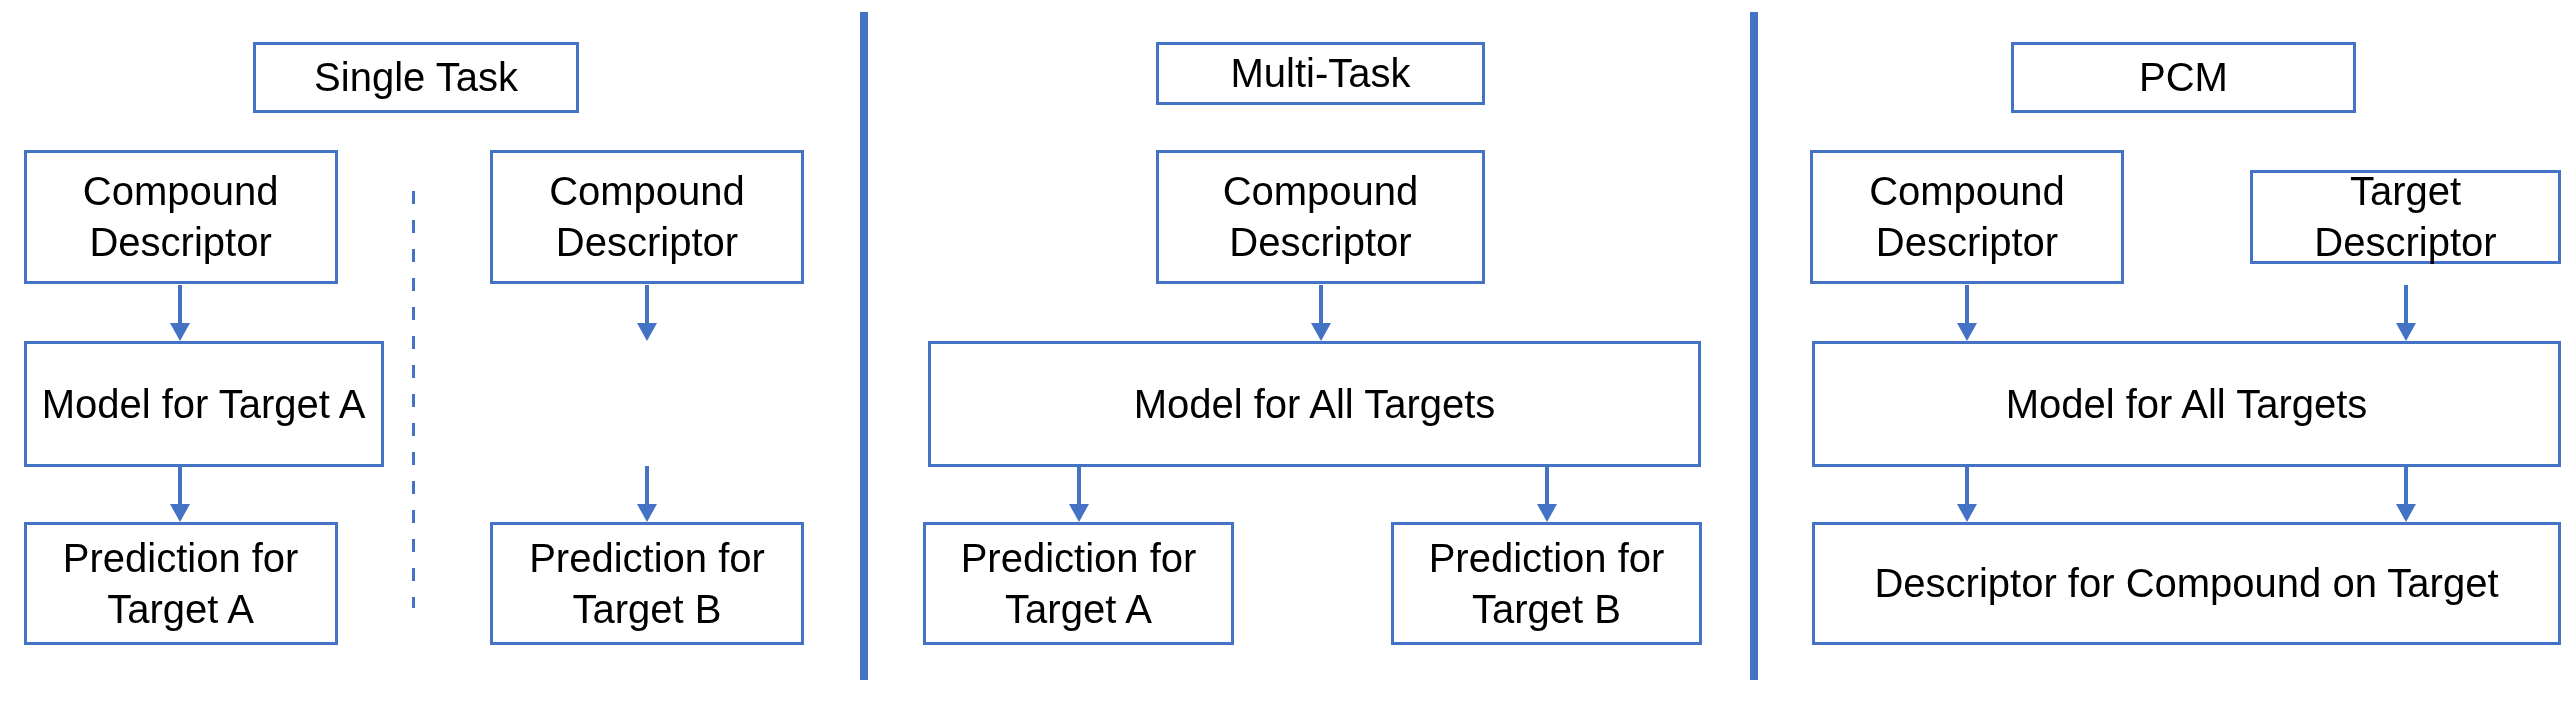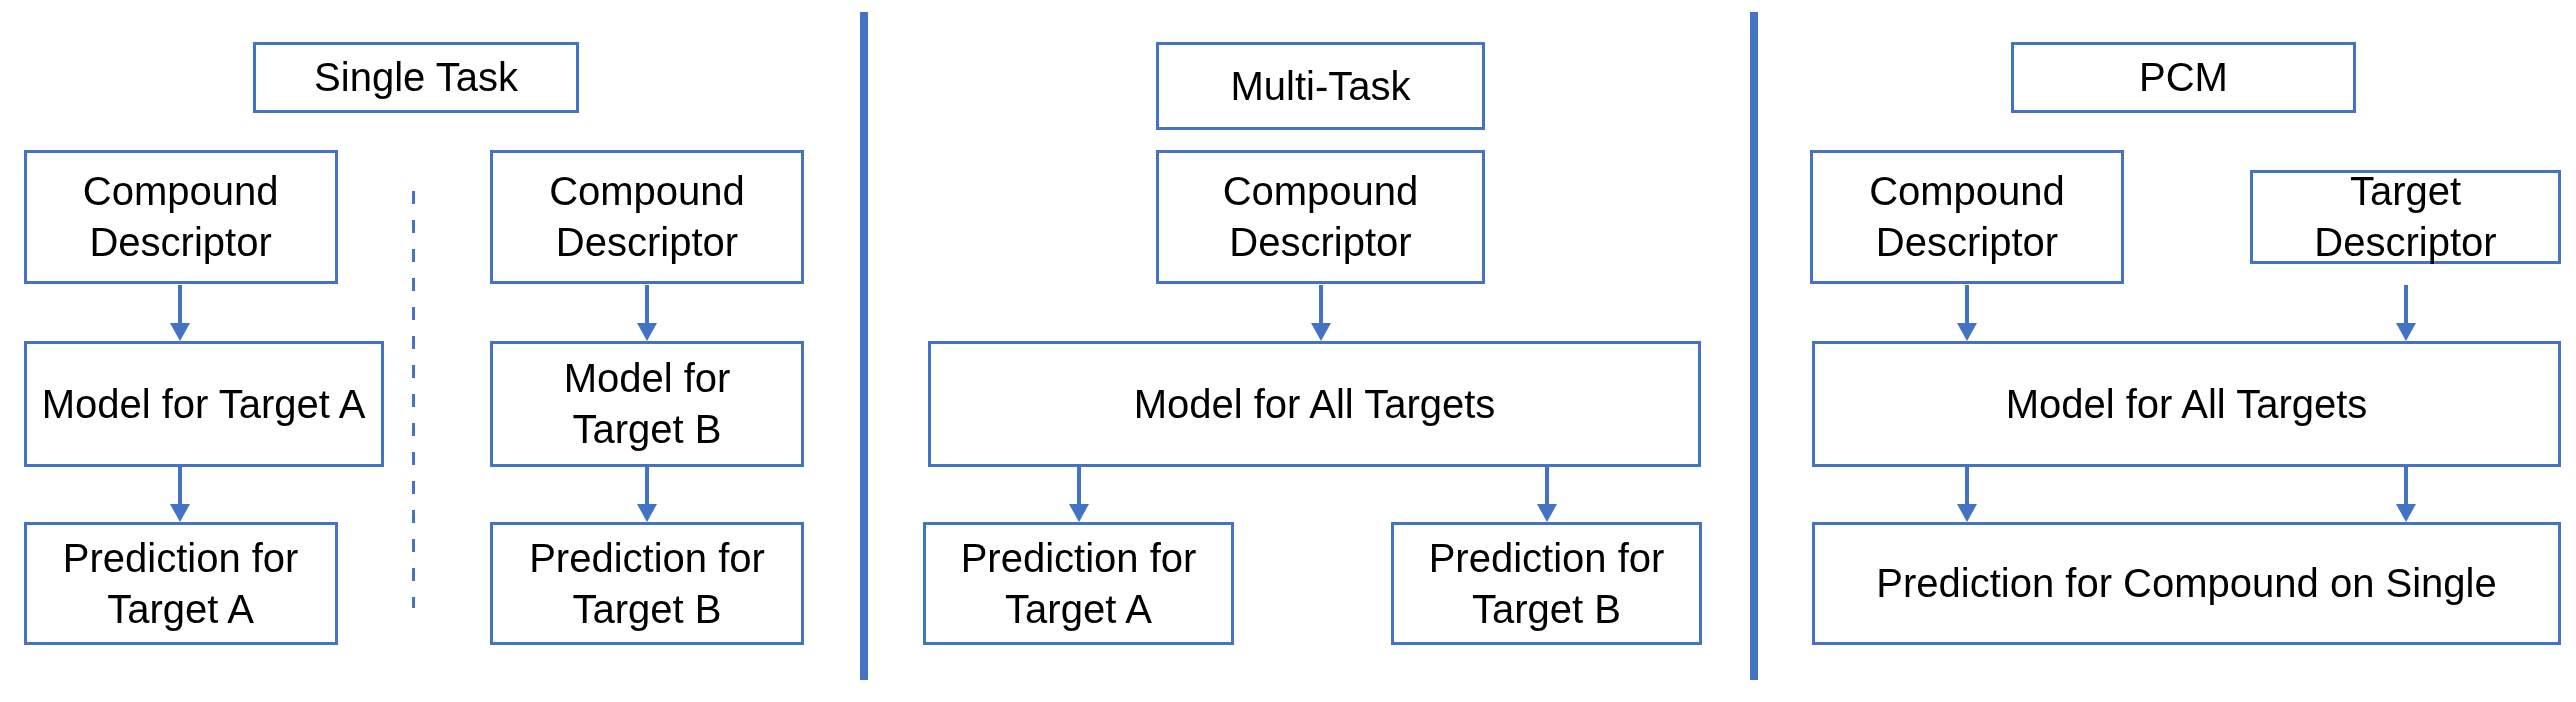--- a/index.html
+++ b/index.html
@@ -100,32 +100,31 @@
     </div>
     <div class="box" style="left:23.6px; top:522px; width:314px; height:123px;">Prediction for Target A</div>
 
     <div class="dashed-line" style="left:412px; top:191px; height:417px;"></div>
 
     <div class="box" style="left:490px; top:150px; width:314px; height:134px;">Compound Descriptor</div>
     <div class="arrow" style="left:637px; top:285px; height:56px;">
       <span class="shaft"></span>
       <span class="head"></span>
     </div>
-    <div class="box" style="left:490px; top:341px; width:314px; height:126px;">Model for Target B</div>
     <div class="arrow" style="left:637px; top:466px; height:56px;">
       <span class="shaft"></span>
       <span class="head"></span>
     </div>
     <div class="box" style="left:490px; top:522px; width:314px; height:123px;">Prediction for Target B</div>
   </section>
 
   <div class="vbar" style="left:860px; top:12.4px; height:668px;"></div>
 
   <section class="panel">
-    <div class="box title-box" style="left:1156px; top:42px; width:329px; height:88px;">Multi-Task</div>
+    <div class="box title-box" style="left:1156px; top:42px; width:329px; height:63px;">Multi-Task</div>
 
     <div class="box" style="left:1156px; top:150px; width:329px; height:134px;">Compound Descriptor</div>
     <div class="arrow" style="left:1311px; top:285px; height:56px;">
       <span class="shaft"></span>
       <span class="head"></span>
     </div>
     <div class="box" style="left:928px; top:341px; width:773px; height:126px;">Model for All Targets</div>
     <div class="arrow" style="left:1069px; top:466px; height:56px;">
       <span class="shaft"></span>
       <span class="head"></span>
@@ -159,17 +158,17 @@
 
     <div class="arrow" style="left:1957px; top:466px; height:56px;">
       <span class="shaft"></span>
       <span class="head"></span>
     </div>
     <div class="arrow" style="left:2396px; top:466px; height:56px;">
       <span class="shaft"></span>
       <span class="head"></span>
     </div>
 
-    <div class="box" style="left:1812px; top:522px; width:749px; height:123px;">Prediction for Compound on Single</div>
+    <div class="box" style="left:1812px; top:522px; width:749px; height:123px;">Descriptor for Compound on Target</div>
   </section>
 
 </div>
 
 
 </body></html>

